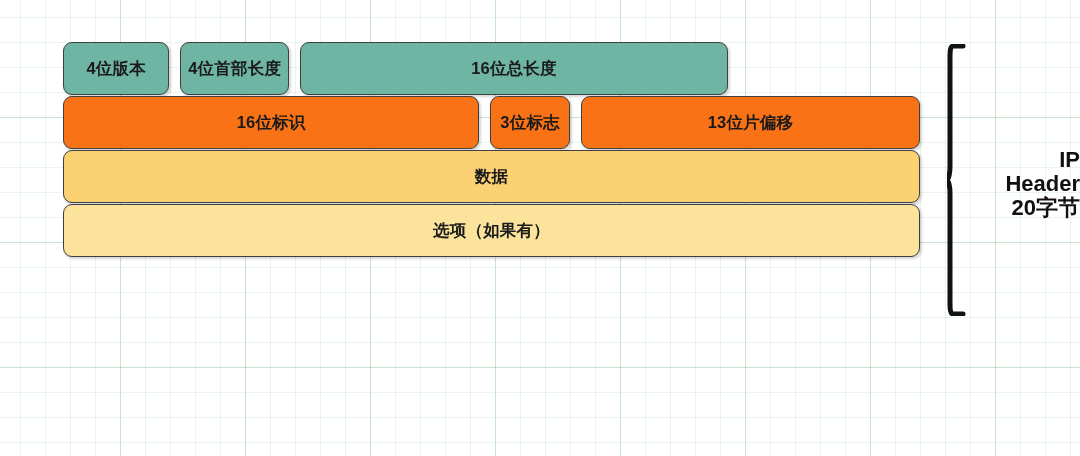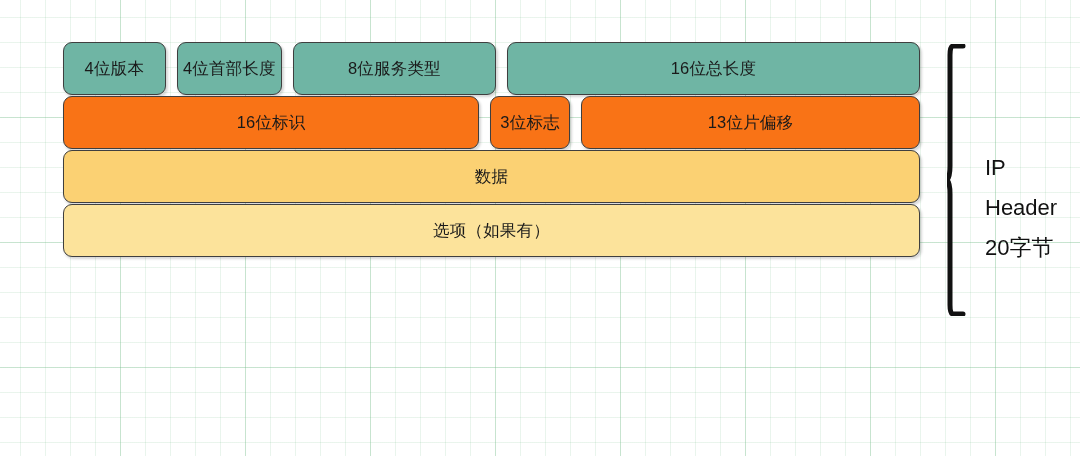--- a/index.html
+++ b/index.html
@@ -22,20 +22,21 @@
       125px 125px,
       25px 25px,
       25px 25px;
     background-position: -5px -8px, -5px -8px, -5px -8px, -5px -8px;
   }
 
   #canvas {
     position: relative;
     width: 964px;
     height: 456px;
+    font-weight: bold;
   }
 
   
   .packet-table {
     position: absolute;
     left: 63px;
     top: 42px;
     width: 857px;
   }
 
@@ -78,38 +79,37 @@
     width: 26px;
     height: 272px;
   }
   .brace-wrap svg { display: block; }
 
   .brace-label {
     position: absolute;
     left: 985px;
     top: 148px;
     width: 95px;
-    text-align: left;
+    text-align: right;
     font-size: 22px;
-    line-height: 40px;
+    line-height: 24px;
     color: #111111;
     white-space: pre-line;
   }
 </style>
 </head>
 <body>
 
 <div id="canvas">
 
   <div class="packet-table">
 
     <div class="pkt-row">
       <div class="pkt-cell c-teal" style="width:12.4%">4位版本</div>
       <div class="pkt-cell c-teal" style="width:12.7%">4位首部长度</div>
-      <div class="pkt-cell c-teal" style="width:24.5%">8位服务类型</div>
       <div class="pkt-cell c-teal" style="width:49.9%">16位总长度</div>
     </div>
 
     <div class="pkt-row">
       <div class="pkt-cell c-green" style="width:49.6%">16位标识</div>
       <div class="pkt-cell c-green" style="width:9.5%">3位标志</div>
       <div class="pkt-cell c-green" style="width:40.4%">13位片偏移</div>
     </div>
 
 

